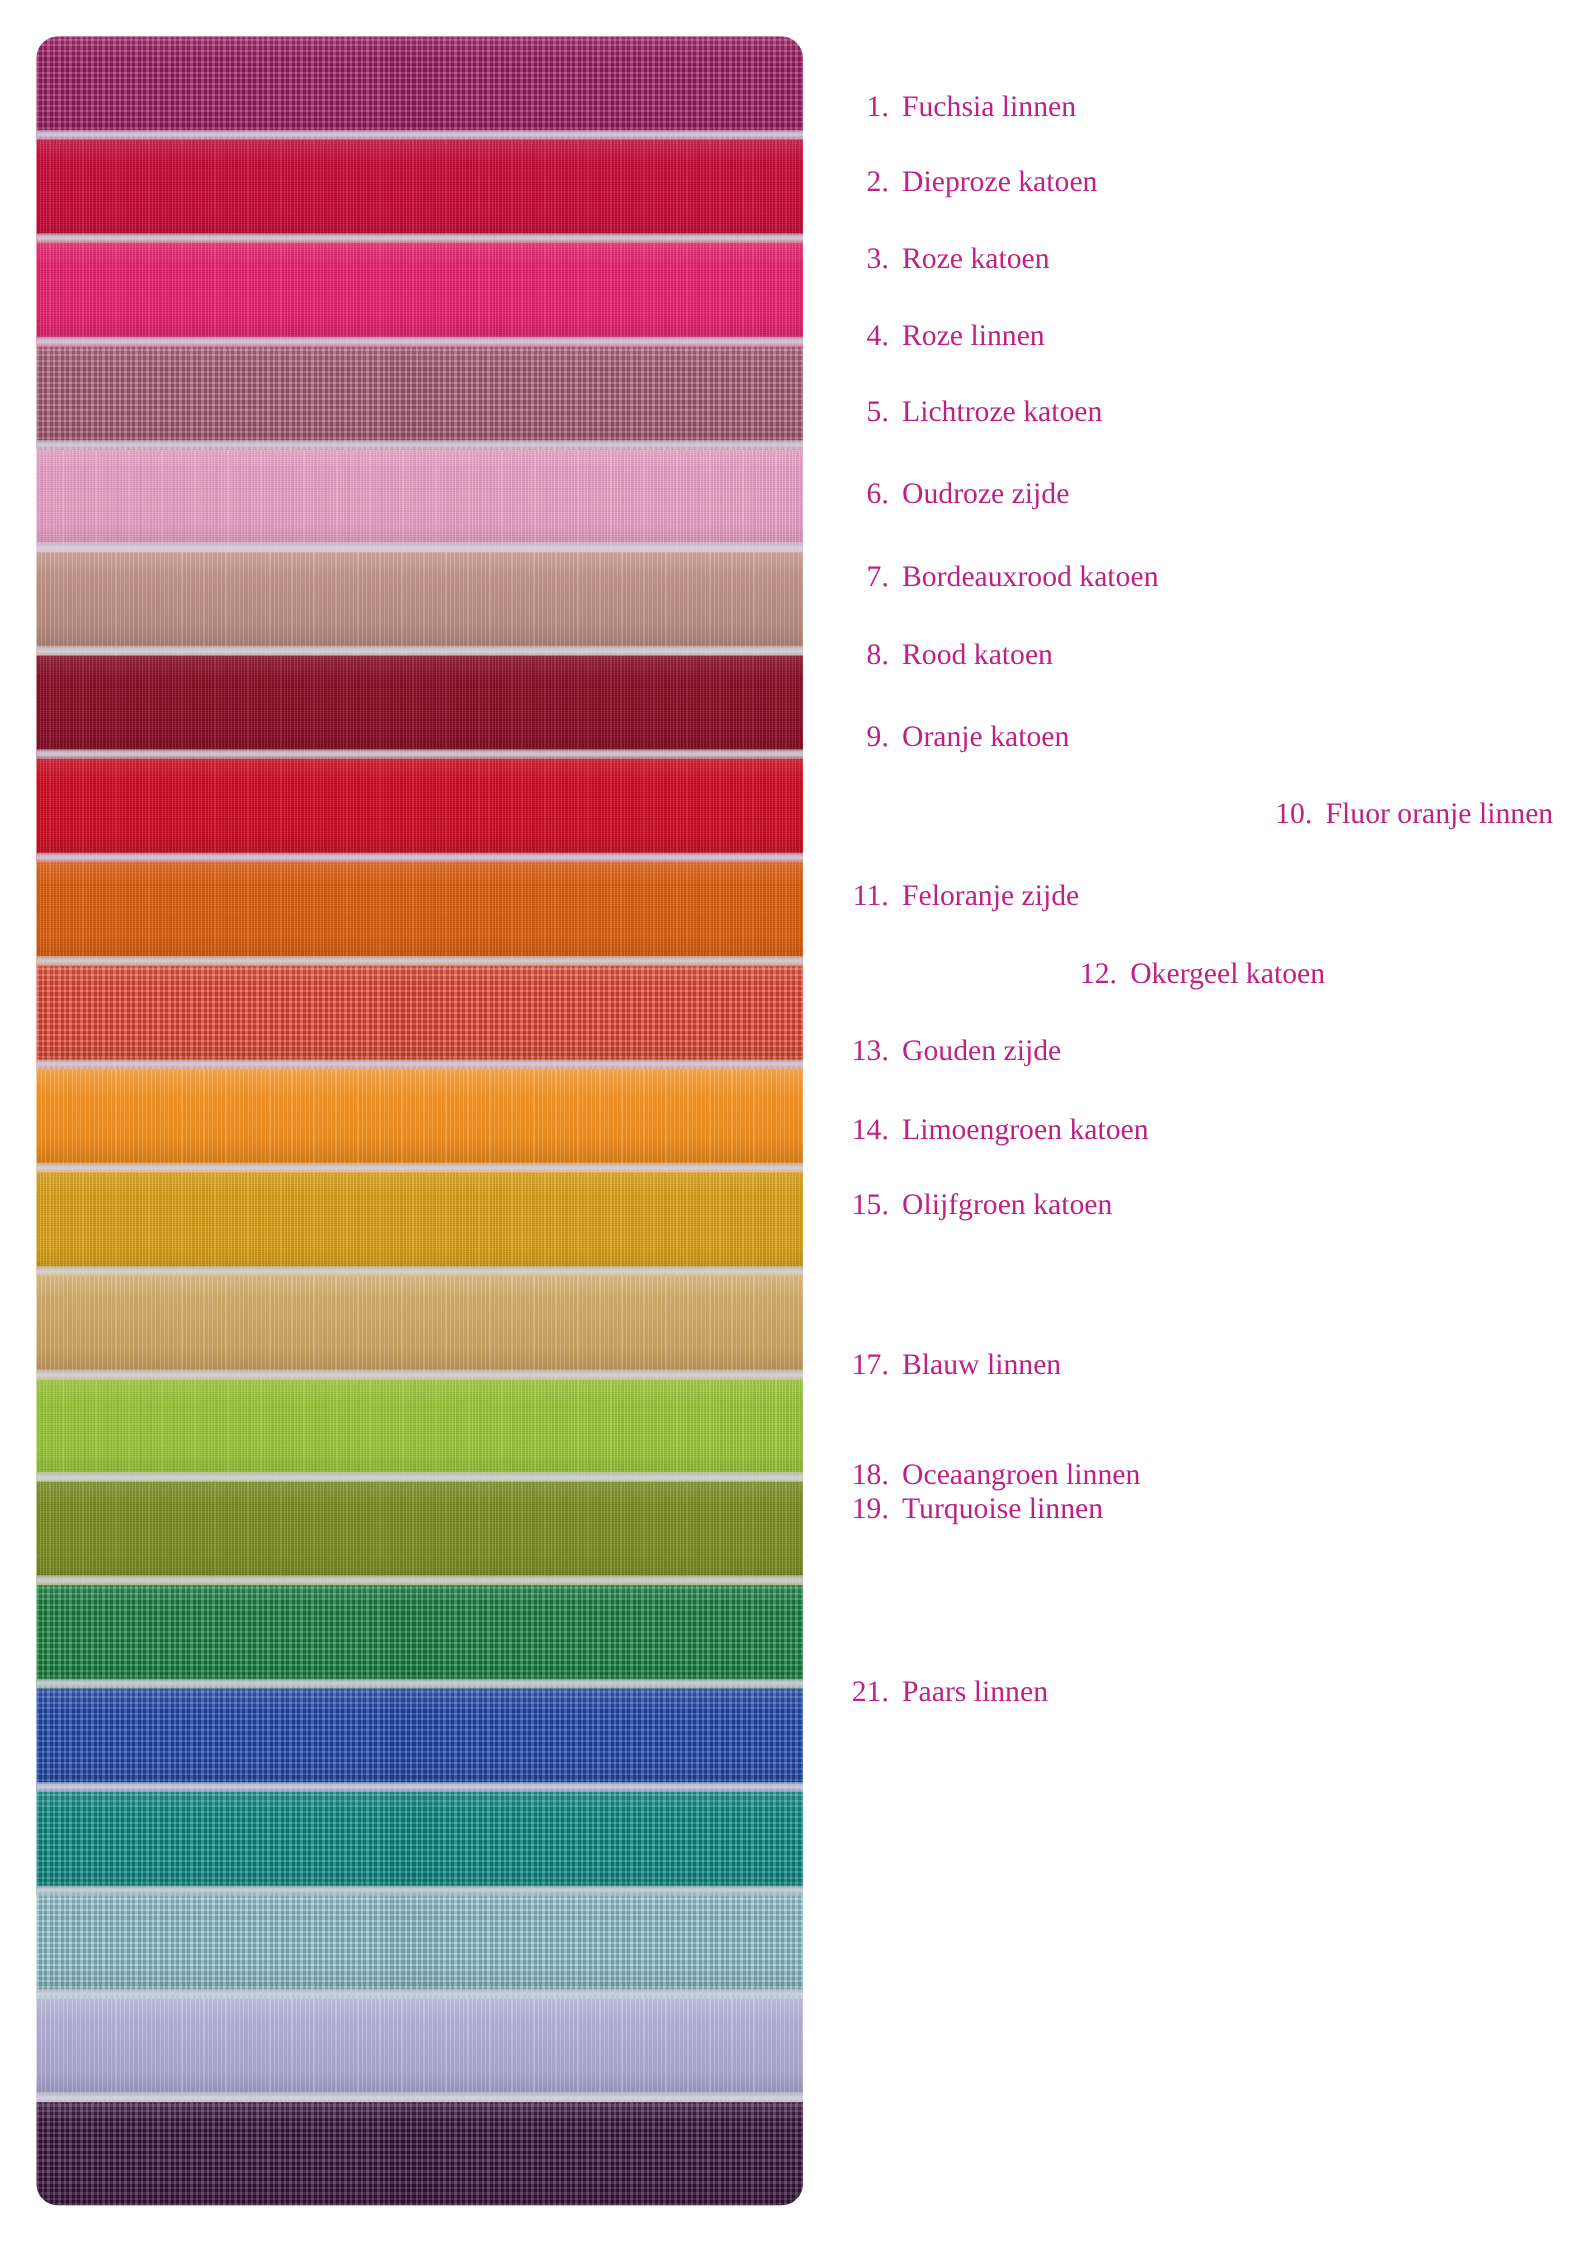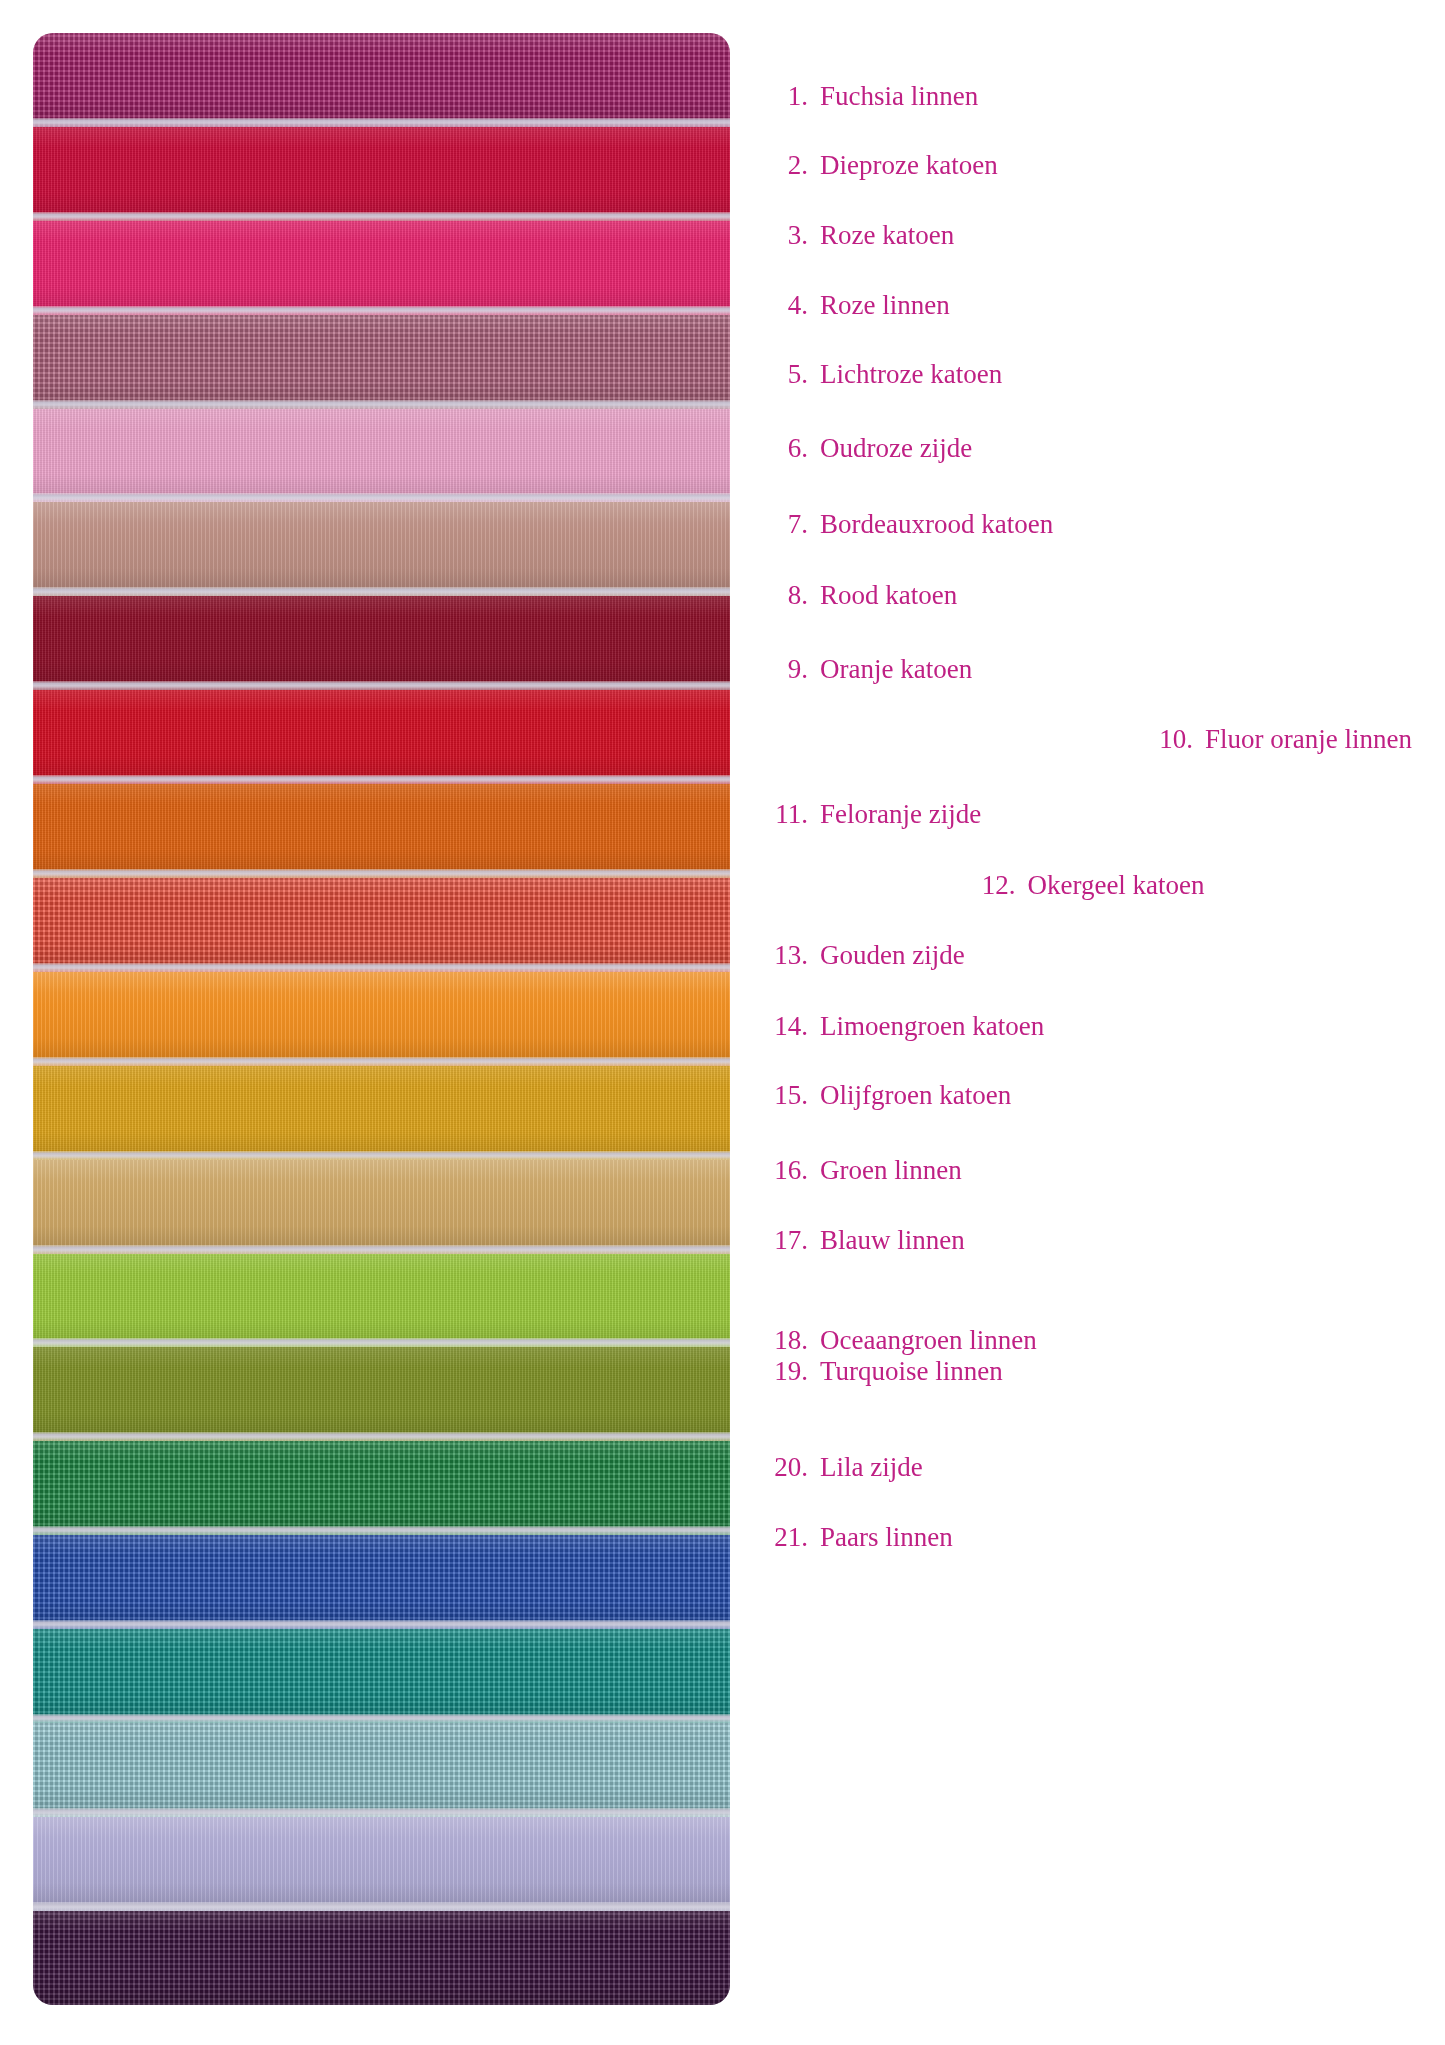--- a/index.html
+++ b/index.html
@@ -315,39 +315,31 @@
         <span class="label-text">Gouden zijde</span>
       </div>
       <div class="label-row" style="top: 977px;">
         <span class="label-num">14.</span>
         <span class="label-text">Limoengroen katoen</span>
       </div>
       <div class="label-row" style="top: 1046px;">
         <span class="label-num">15.</span>
         <span class="label-text">Olijfgroen katoen</span>
       </div>
-      <div class="label-row" style="top: 1121px;">
-        <span class="label-num">16.</span>
-        <span class="label-text">Groen linnen</span>
-      </div>
       <div class="label-row" style="top: 1191px;">
         <span class="label-num">17.</span>
         <span class="label-text">Blauw linnen</span>
       </div>
       <div class="label-row" style="top: 1256px; margin-top: 35px;">
         <span class="label-num">18.</span>
         <span class="label-text">Oceaangroen linnen</span>
       </div>
       <div class="label-row" style="top: 1322px;">
         <span class="label-num">19.</span>
         <span class="label-text">Turquoise linnen</span>
       </div>
-      <div class="label-row" style="top: 1418px;">
-        <span class="label-num">20.</span>
-        <span class="label-text">Lila zijde</span>
-      </div>
       <div class="label-row" style="top: 1488px;">
         <span class="label-num">21.</span>
         <span class="label-text">Paars linnen</span>
       </div>
     </div>
 
 </div>
 
 </body></html>

